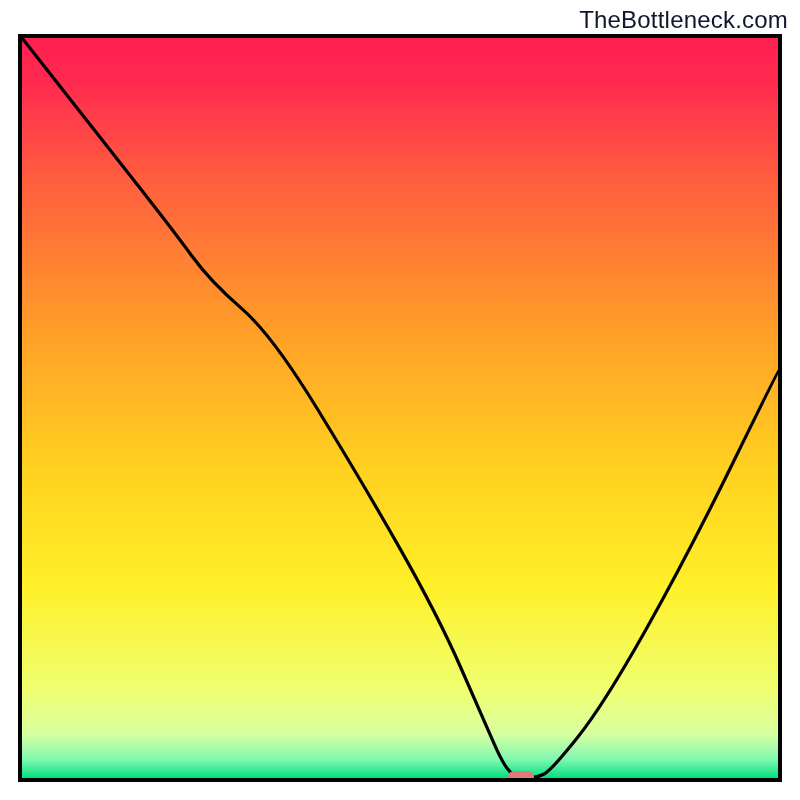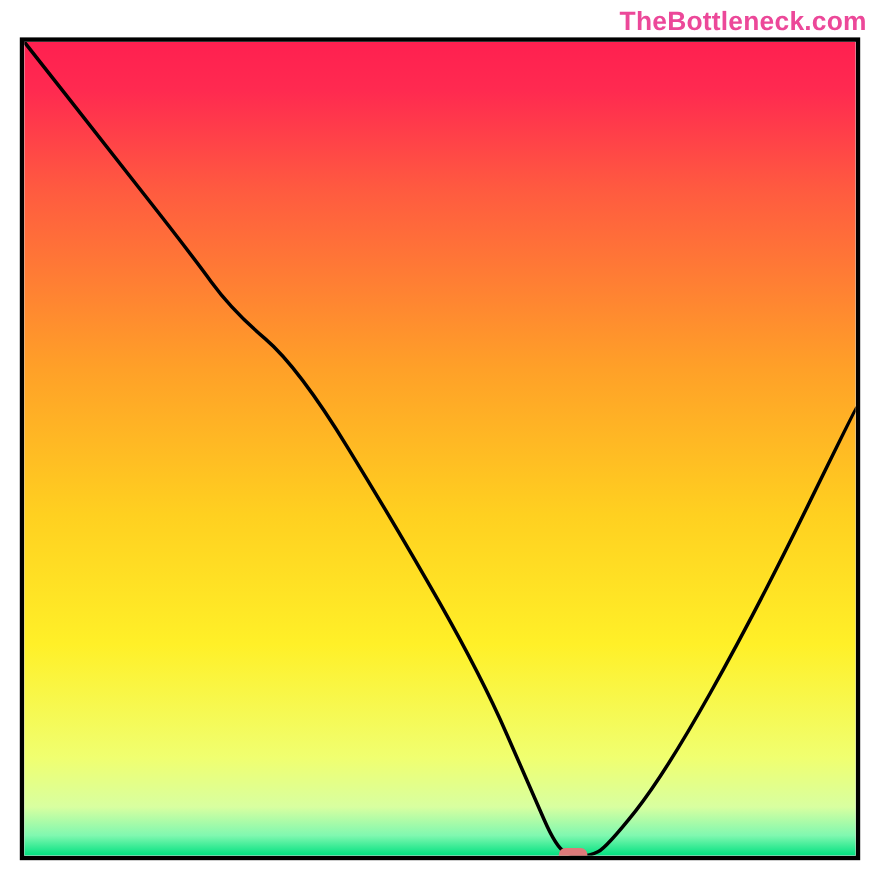--- a/index.html
+++ b/index.html
@@ -14,22 +14,22 @@
   .chart-container {
     position: relative;
     width: 800px;
     height: 800px;
   }
   .watermark {
     position: absolute;
     top: 6px;
     right: 12px;
     font-size: 24px;
-    font-weight: bold;
-    color: #ec4899;
+    font-weight: normal;
+    color: #0f172a;
     z-index: 30;
     letter-spacing: 0.2px;
   }
   .plot-frame {
     position: absolute;
     left: 18px;
     top: 34px;
     width: 764px;
     height: 748px;
     border: 4px solid #000000;

